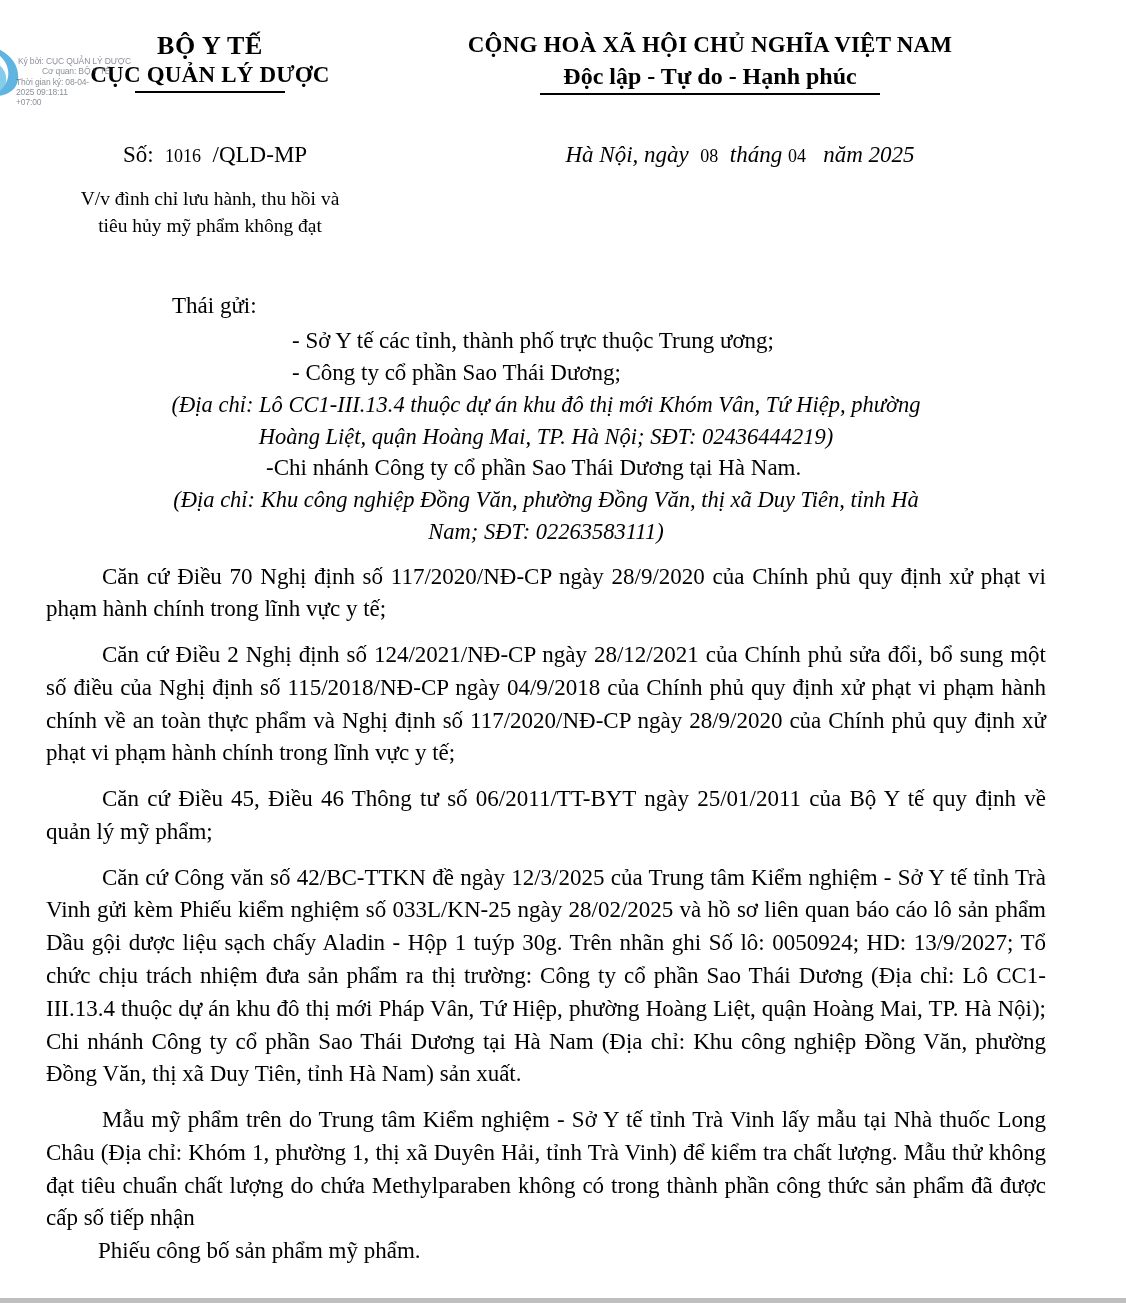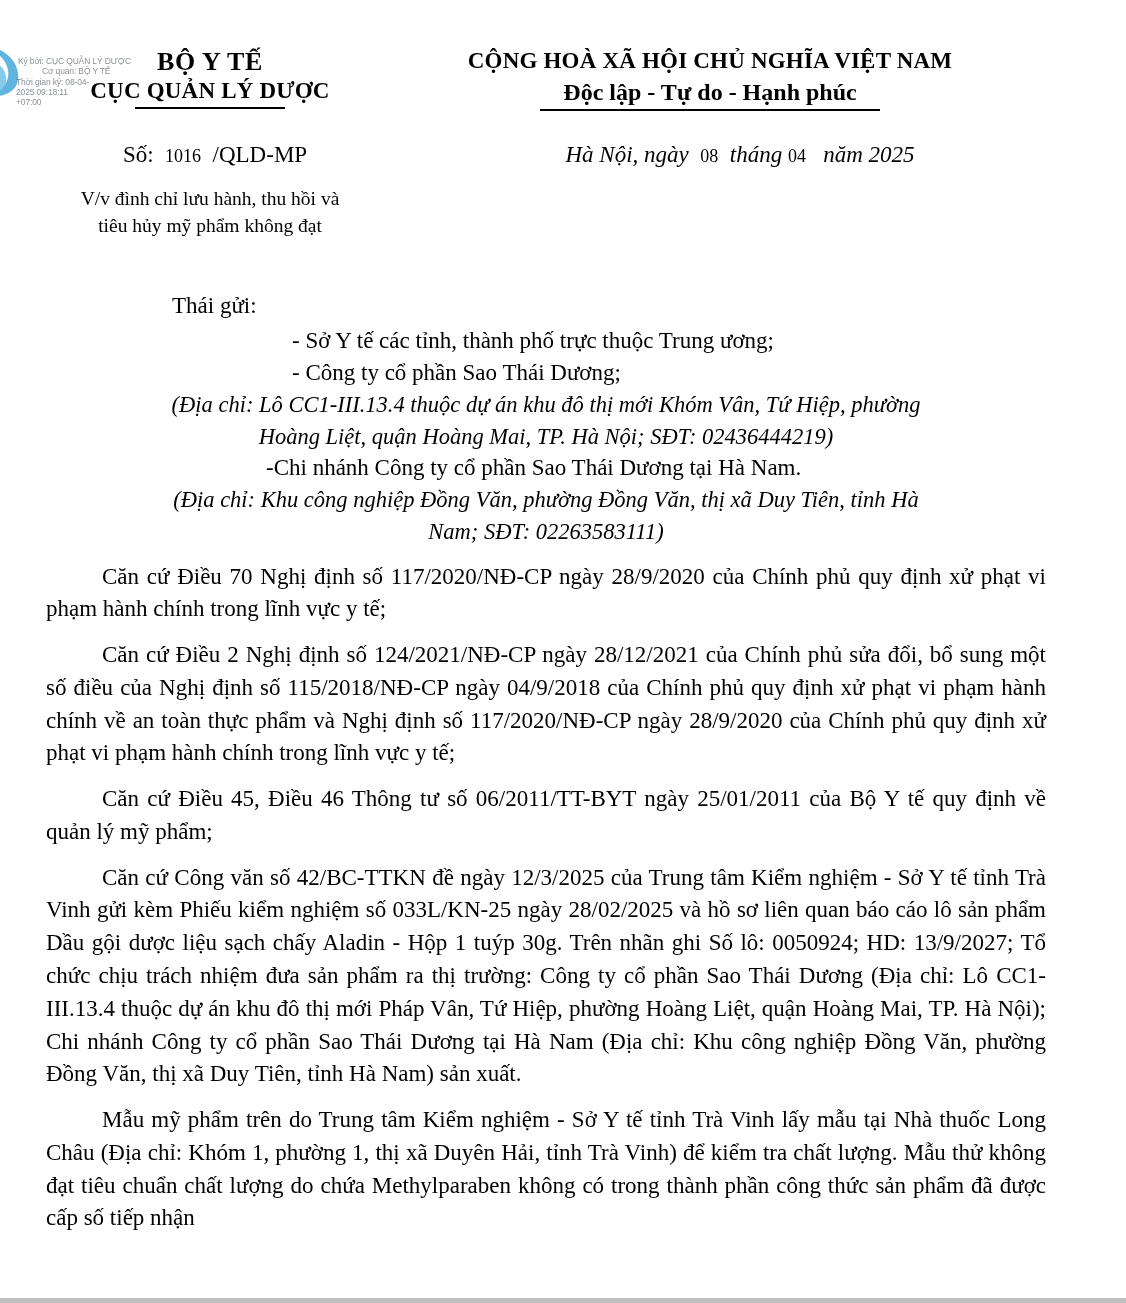--- a/index.html
+++ b/index.html
@@ -51,21 +51,21 @@
     top: 40px;
     width: 46px;
     height: 58px;
     z-index: 3;
     opacity: 0.9;
   }
 
   
   .header {
     position: absolute;
-    top: 48px;
+    top: 32px;
     left: 0;
     width: 1126px;
     height: 90px;
   }
   .hdr-left {
     position: absolute;
     left: 40px;
     top: 0;
     width: 340px;
     text-align: center;
@@ -274,16 +274,17 @@
     <div class="addr">Hoàng Liệt, quận Hoàng Mai, TP. Hà Nội; SĐT: 02436444219)</div>
     <div class="recipient2">-Chi nhánh Công ty cổ phần Sao Thái Dương tại Hà Nam.</div>
     <div class="addr">(Địa chỉ: Khu công nghiệp Đồng Văn, phường Đồng Văn, thị xã Duy Tiên, tỉnh Hà</div>
     <div class="addr">Nam; SĐT: 02263583111)</div>
 
     <p class="para gap">Căn cứ Điều 70 Nghị định số 117/2020/NĐ-CP ngày 28/9/2020 của Chính phủ quy định xử phạt vi phạm hành chính trong lĩnh vực y tế;</p>
     <p class="para gap">Căn cứ Điều 2 Nghị định số 124/2021/NĐ-CP ngày 28/12/2021 của Chính phủ sửa đổi, bổ sung một số điều của Nghị định số 115/2018/NĐ-CP ngày 04/9/2018 của Chính phủ quy định xử phạt vi phạm hành chính về an toàn thực phẩm và Nghị định số 117/2020/NĐ-CP ngày 28/9/2020 của Chính phủ quy định xử phạt vi phạm hành chính trong lĩnh vực y tế;</p>
     <p class="para gap">Căn cứ Điều 45, Điều 46 Thông tư số 06/2011/TT-BYT ngày 25/01/2011 của Bộ Y tế quy định về quản lý mỹ phẩm;</p>
     <p class="para gap">Căn cứ Công văn số 42/BC-TTKN đề ngày 12/3/2025 của Trung tâm Kiểm nghiệm - Sở Y tế tỉnh Trà Vinh gửi kèm Phiếu kiểm nghiệm số 033L/KN-25 ngày 28/02/2025 và hồ sơ liên quan báo cáo lô sản phẩm Dầu gội dược liệu sạch chấy Aladin - Hộp 1 tuýp 30g. Trên nhãn ghi Số lô: 0050924; HD: 13/9/2027; Tổ chức chịu trách nhiệm đưa sản phẩm ra thị trường: Công ty cổ phần Sao Thái Dương (Địa chỉ: Lô CC1-III.13.4 thuộc dự án khu đô thị mới Pháp Vân, Tứ Hiệp, phường Hoàng Liệt, quận Hoàng Mai, TP. Hà Nội); Chi nhánh Công ty cổ phần Sao Thái Dương tại Hà Nam (Địa chỉ: Khu công nghiệp Đồng Văn, phường Đồng Văn, thị xã Duy Tiên, tỉnh Hà Nam) sản xuất.</p>
     <p class="para gap">Mẫu mỹ phẩm trên do Trung tâm Kiểm nghiệm - Sở Y tế tỉnh Trà Vinh lấy mẫu tại Nhà thuốc Long Châu (Địa chỉ: Khóm 1, phường 1, thị xã Duyên Hải, tỉnh Trà Vinh) để kiểm tra chất lượng. Mẫu thử không đạt tiêu chuẩn chất lượng do chứa Methylparaben không có trong thành phần công thức sản phẩm đã được cấp số tiếp nhận</p>
+    <p class="para tight">Phiếu công bố sản phẩm mỹ phẩm.</p>
   </div>
 
   <div class="bottom-edge"></div>
 </div>
 
 </body></html>

